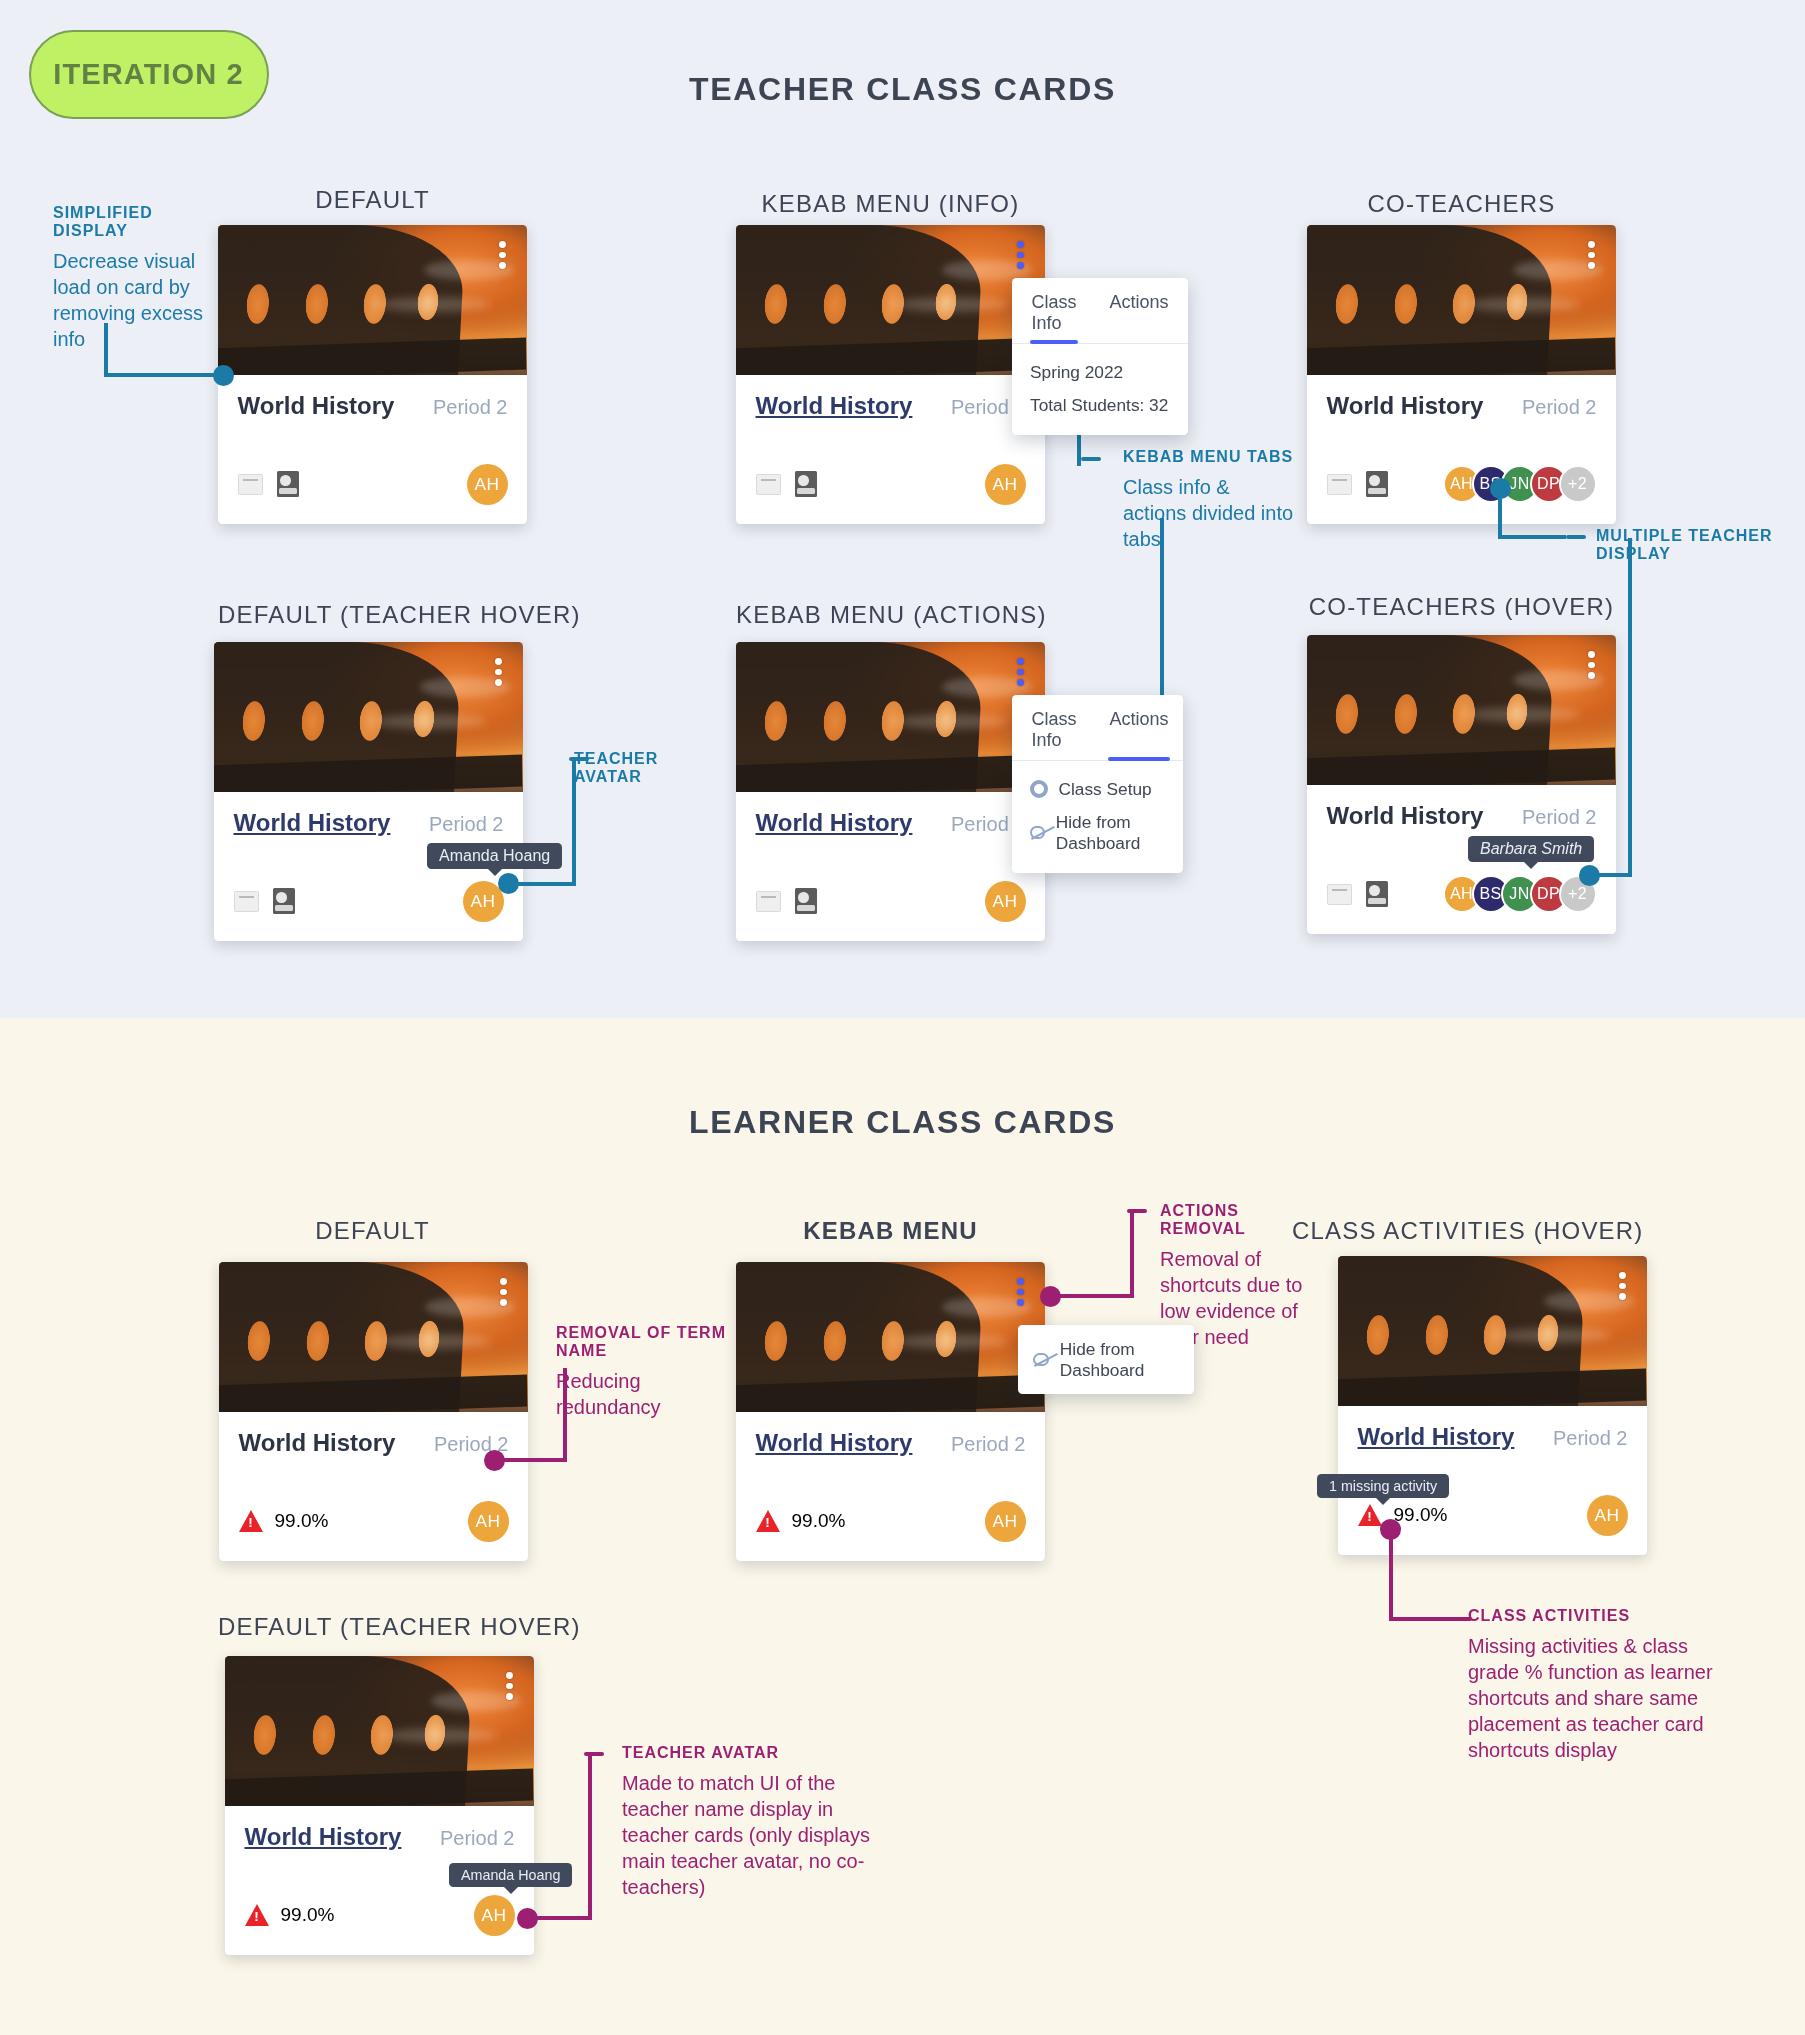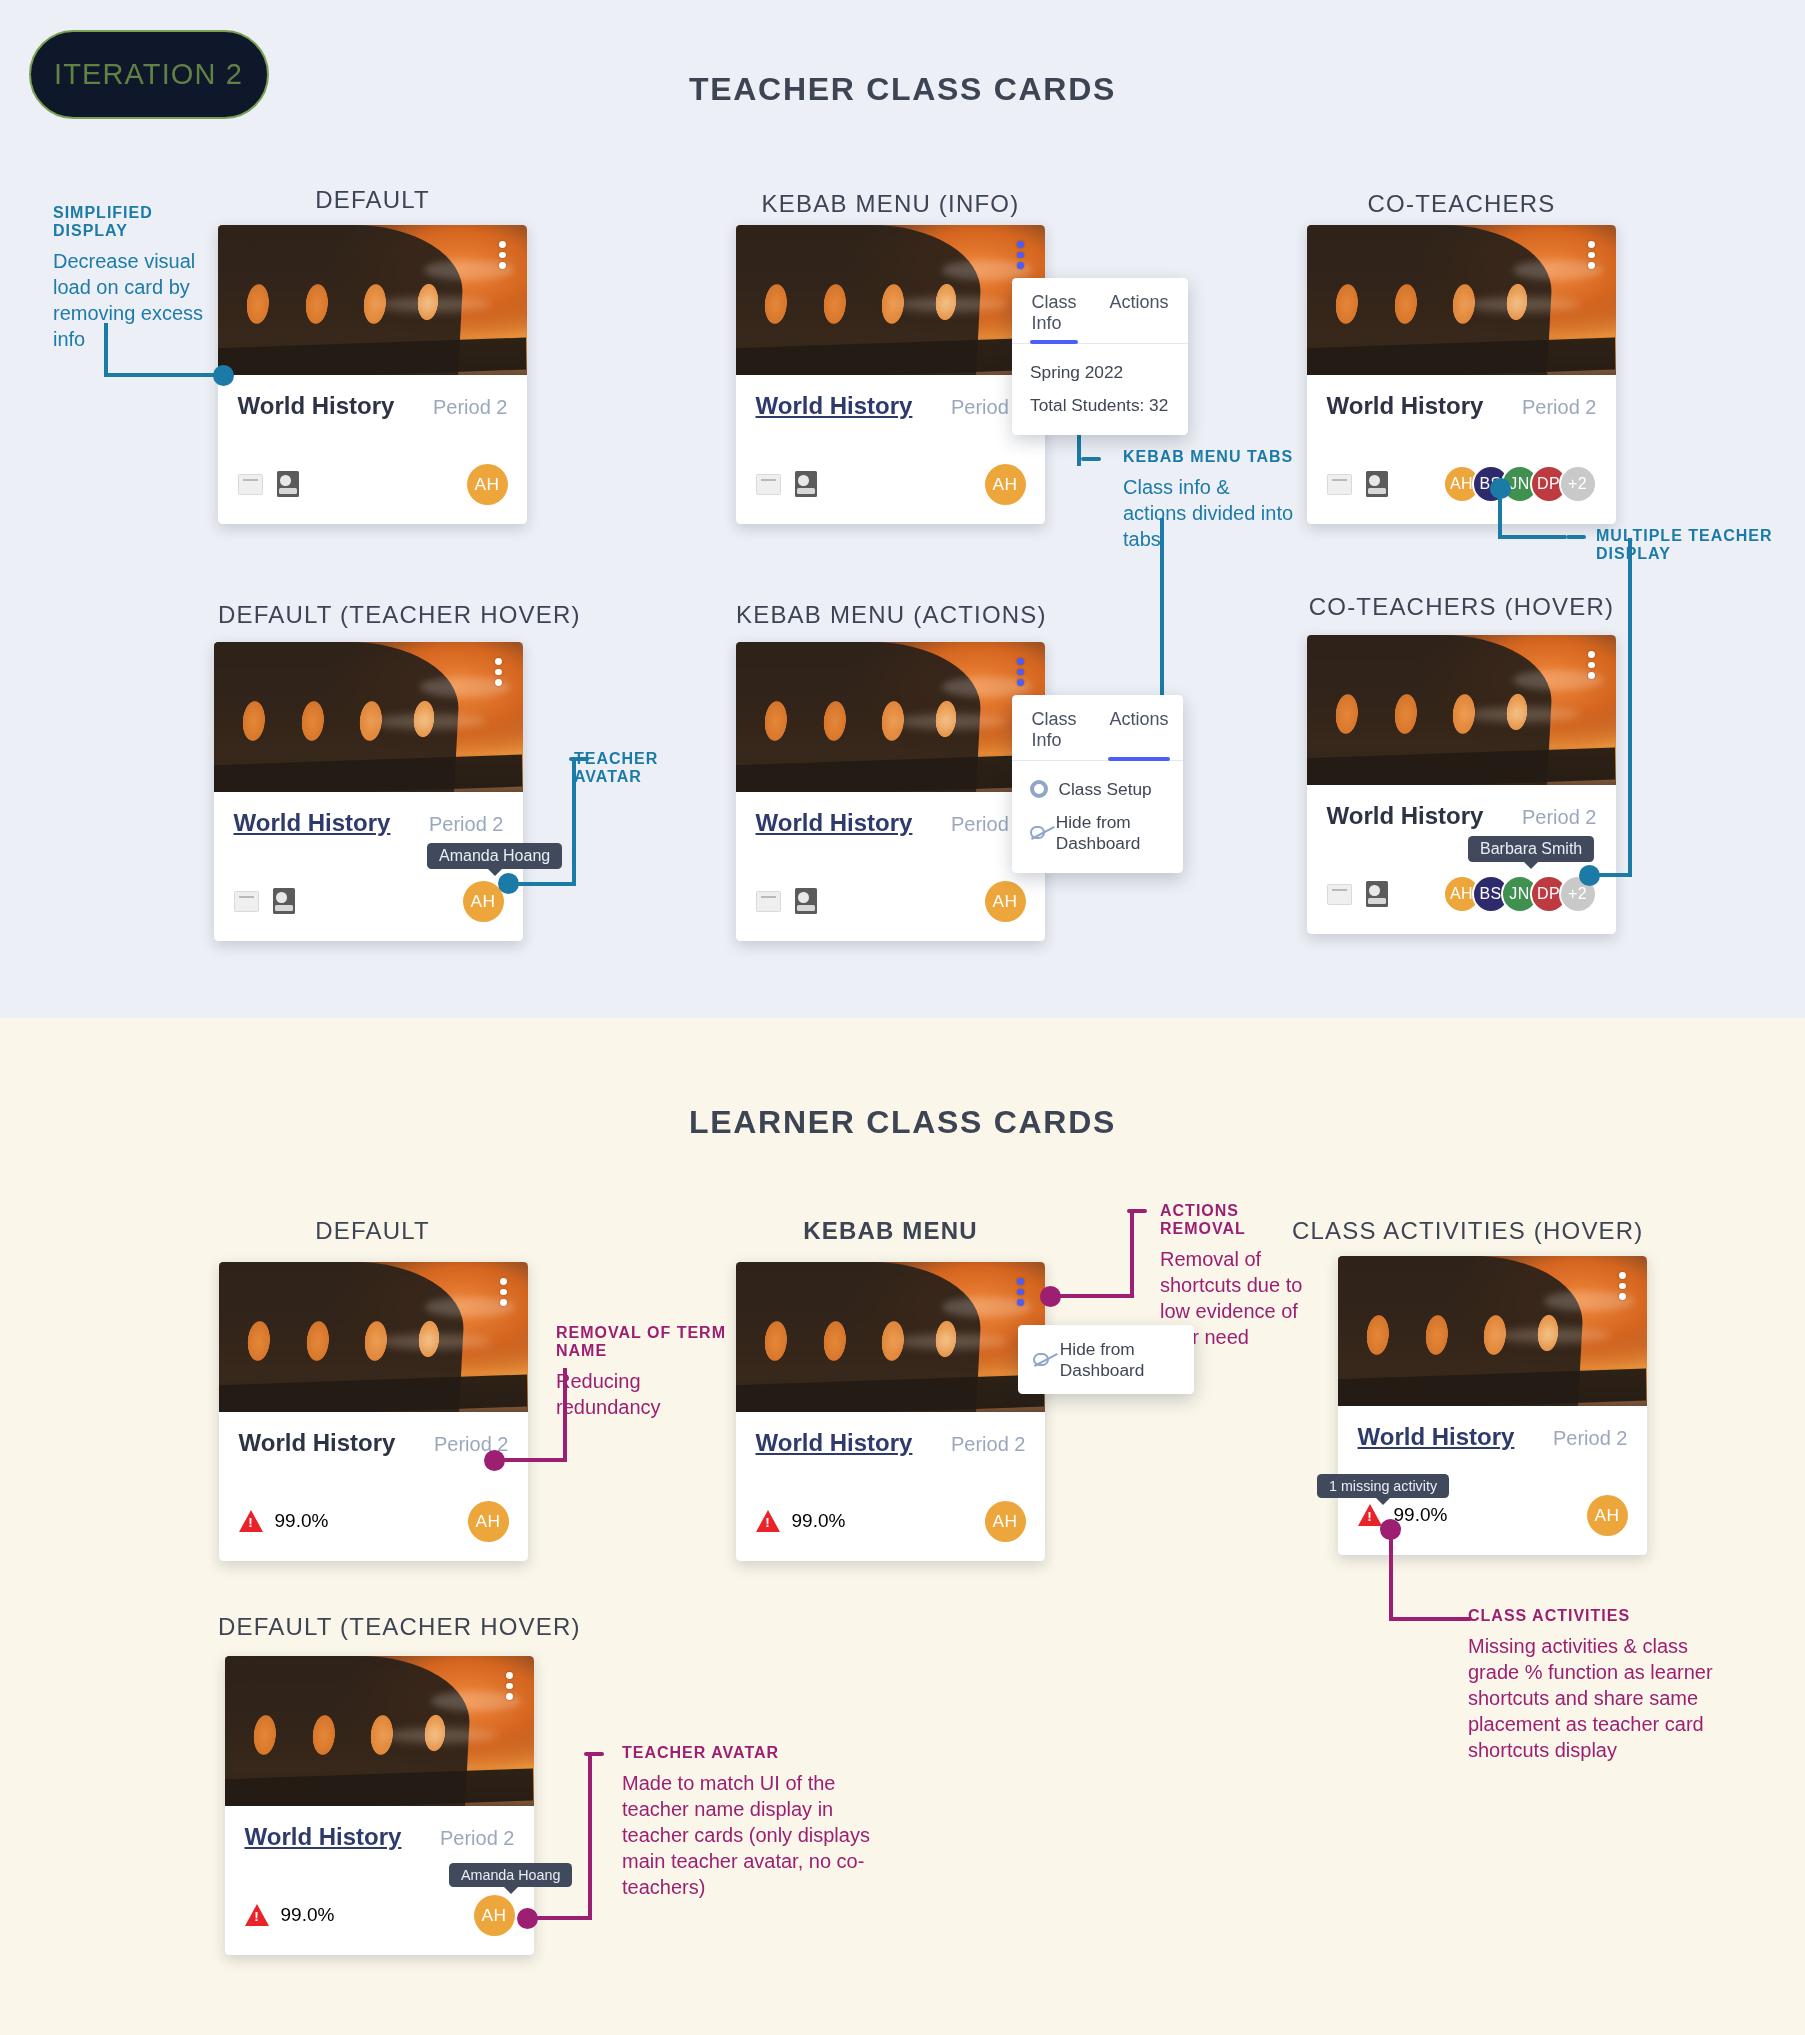--- a/index.html
+++ b/index.html
@@ -20,24 +20,24 @@
     position: absolute; left: 0; top: 1018px; width: 1805px; height: 1018px;
     background: #faf6e9;
   }
 
   
   .iter-pill {
     position: absolute; left: 28.5px; top: 30px;
     width: 240px; height: 89px;
     border: 2.3px solid #7aa054;
     border-radius: 45px;
-    background: #0f172a;
+    background: #bef264;
     display: flex; align-items: center; justify-content: center;
     color: #628144;
-    font-size: 29px; letter-spacing: 1.1px; font-weight: 400;
+    font-size: 29px; letter-spacing: 1.1px; font-weight: 700;
   }
 
   
   .section-title {
     position: absolute;
     width: 1805px; text-align: center;
     color: #3d4454;
     font-size: 32px; font-weight: 700; letter-spacing: 1.7px;
   }
   .section-title.t1 { top: 71px; }
@@ -453,21 +453,21 @@
       <div class="avrow">
         <div class="avatar sm av-ah">AH</div>
         <div class="avatar sm av-bs">BS</div>
         <div class="avatar sm av-jn">JN</div>
         <div class="avatar sm av-dp">DP</div>
         <div class="avatar sm av-more">+2</div>
       </div>
     </div>
   </div>
 </div>
-<div class="tip" style="left:1468px; top:836px;">Barbara Smith</div>
+<div class="tip" style="left:1468px; top:836px;font-style:italic;">Barbara Smith</div>
 
 <div class="anno blue" style="left:53px; top:204px; width:158px;">
   <div class="kicker">SIMPLIFIED DISPLAY</div>
   <div class="txt">Decrease visual load on card by removing excess info</div>
 </div>
 <div class="ln" style="left:104px; top:323px; width:3.8px; height:54px;"></div>
 <div class="ln" style="left:104px; top:373px; width:120px; height:3.8px;"></div>
 <div class="dot" style="left:213px; top:365px;"></div>
 
 <div class="ln" style="left:1077px; top:370px; width:3.8px; height:96px;"></div>

